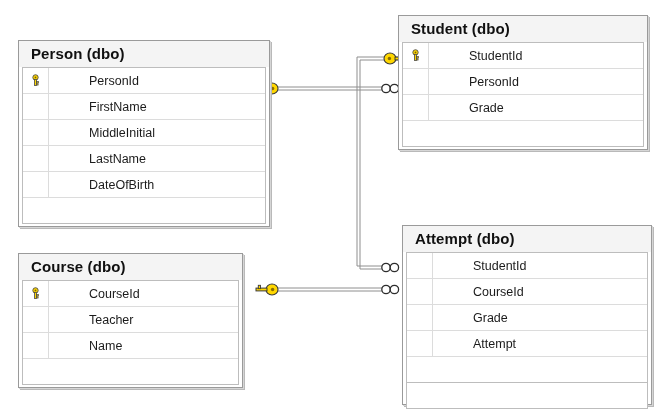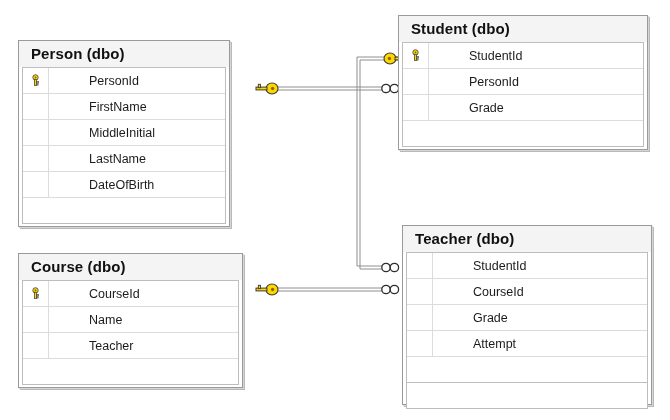--- a/index.html
+++ b/index.html
@@ -146,21 +146,21 @@
       <g transform="translate(272,289.5)">
         <use href="#keyGlyph" transform="rotate(180)"></use>
       </g>
       <g transform="translate(386,289.5)">
         <use href="#manyGlyph"></use>
       </g>
     </g>
   </svg>
 
   <div id="tables-host">
-      <div class="table-box" style="left: 18px; top: 40px; width: 212px; height: 187px;">
+      <div class="table-box" style="left: 18px; top: 40px; width: 252px; height: 187px;">
         <div class="table-header">Person (dbo)</div>
         <div class="table-grid">
           <div class="field-row">
             <div class="field-gutter">
               <svg class="key-icon" viewBox="0 0 16 16" xmlns="http://www.w3.org/2000/svg">
                 <circle cx="8" cy="4.2" r="3.3" fill="#ffd700" stroke="#4a4a4a" stroke-width="1.1"></circle>
                 <circle cx="8" cy="4.2" r="1.1" fill="#7a6000"></circle>
                 <rect x="6.7" y="6.6" width="2.6" height="7.6" fill="#ffd700" stroke="#4a4a4a" stroke-width="1"></rect>
                 <rect x="9.2" y="9.3" width="2.4" height="1.7" fill="#ffd700" stroke="#4a4a4a" stroke-width="0.9"></rect>
                 <rect x="9.2" y="12.0" width="2.0" height="1.6" fill="#ffd700" stroke="#4a4a4a" stroke-width="0.9"></rect>
@@ -229,34 +229,34 @@
                 <circle cx="8" cy="4.2" r="1.1" fill="#7a6000"></circle>
                 <rect x="6.7" y="6.6" width="2.6" height="7.6" fill="#ffd700" stroke="#4a4a4a" stroke-width="1"></rect>
                 <rect x="9.2" y="9.3" width="2.4" height="1.7" fill="#ffd700" stroke="#4a4a4a" stroke-width="0.9"></rect>
                 <rect x="9.2" y="12.0" width="2.0" height="1.6" fill="#ffd700" stroke="#4a4a4a" stroke-width="0.9"></rect>
               </svg>
             </div>
             <div class="field-name">CourseId</div>
           </div>
           <div class="field-row">
             <div class="field-gutter"></div>
+            <div class="field-name">Teacher</div>
+          </div>
+          <div class="field-row">
+            <div class="field-gutter"></div>
             <div class="field-name">Name</div>
           </div>
-          <div class="field-row">
-            <div class="field-gutter"></div>
-            <div class="field-name">Teacher</div>
-          </div>
           <div class="field-row filler-row">
             <div class="field-gutter"></div>
             <div class="field-name"></div>
           </div>
         </div>
       </div>
       <div class="table-box" style="left: 402px; top: 225px; width: 250px; height: 180px;">
-        <div class="table-header">Teacher (dbo)</div>
+        <div class="table-header">Attempt (dbo)</div>
         <div class="table-grid">
           <div class="field-row">
             <div class="field-gutter"></div>
             <div class="field-name">StudentId</div>
           </div>
           <div class="field-row">
             <div class="field-gutter"></div>
             <div class="field-name">CourseId</div>
           </div>
           <div class="field-row">

